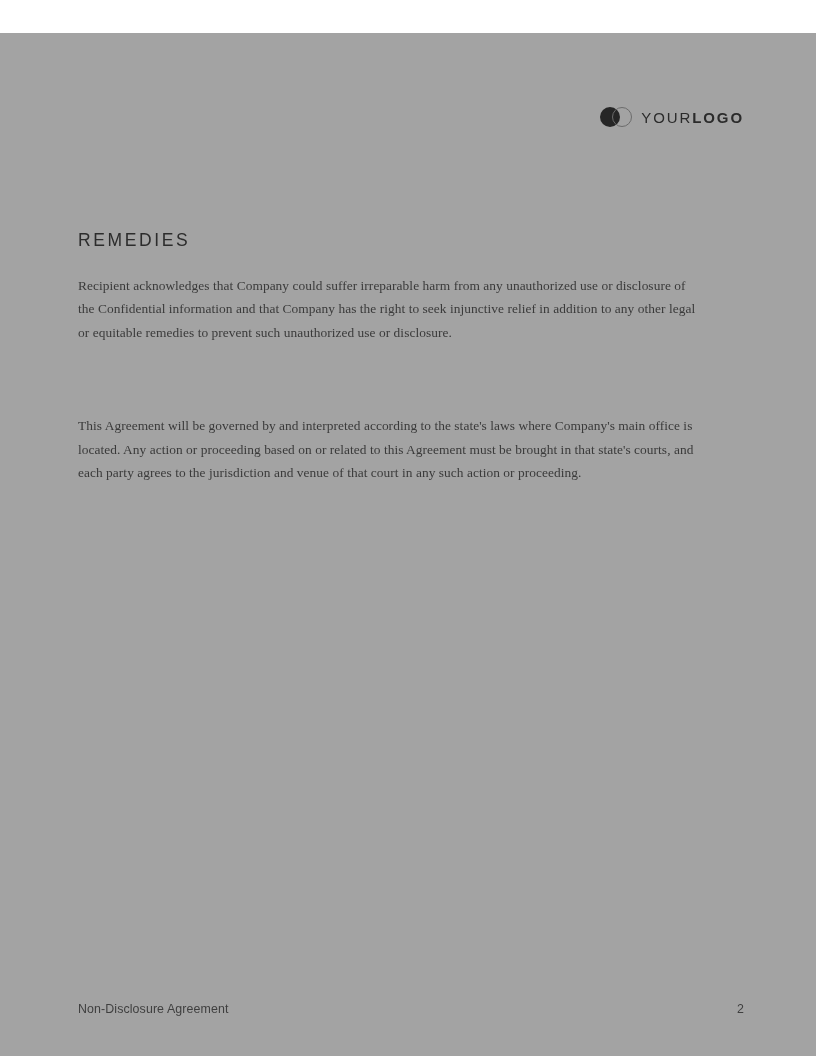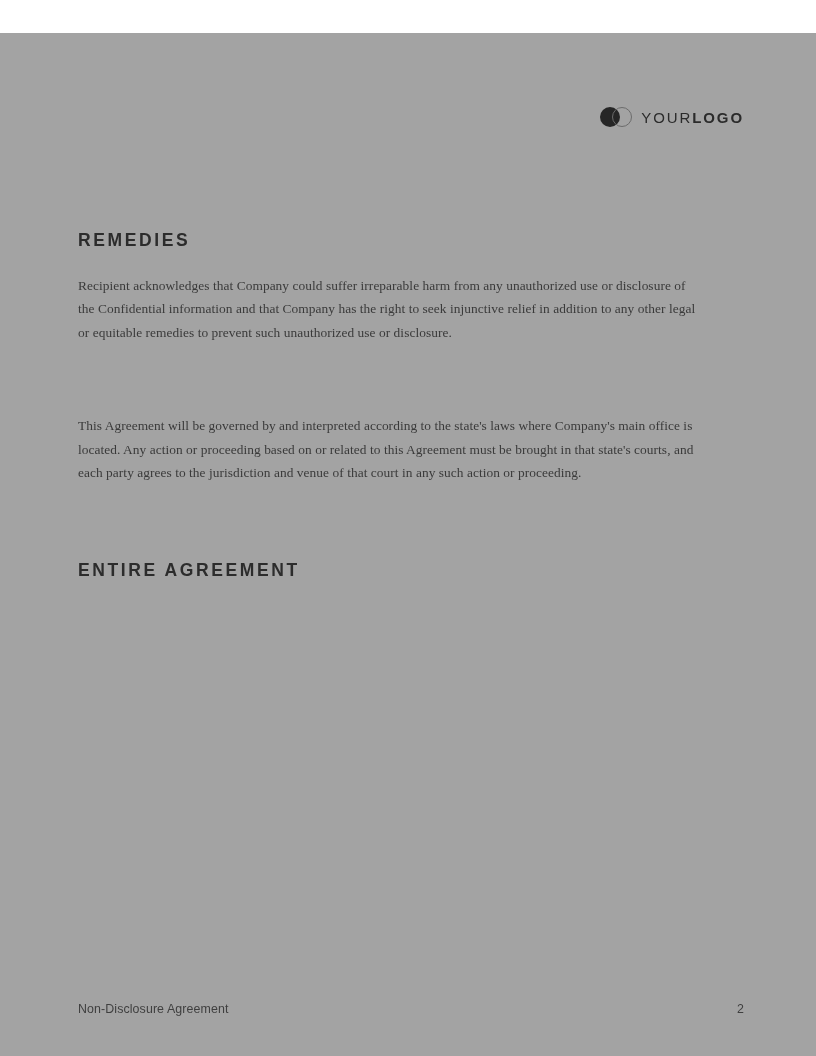--- a/index.html
+++ b/index.html
@@ -82,21 +82,21 @@
     left: 78px;
     top: 196px;
     width: 625px;
   }
 
   .section { margin-bottom: 44px; }
   .section:last-child { margin-bottom: 0; }
 
   .section-heading {
     font-size: 17.5px;
-    font-weight: 700;
+    font-weight: 400;
     letter-spacing: 2.6px;
     color: #2c2c2c;
     margin: 0 0 22px 0;
     line-height: 1.3;
     text-transform: uppercase;
   }
 
   .section-body {
     font-size: 13.4px;
     line-height: 23.5px;
@@ -172,21 +172,20 @@
 
     <div class="gap-1"></div>
 
     <div class="section">
       <p class="section-body">This Agreement will be governed by and interpreted according to the state's laws where Company's main office is located. Any action or proceeding based on or related to this Agreement must be brought in that state's courts, and each party agrees to the jurisdiction and venue of that court in any such action or proceeding.</p>
     </div>
 
     <div class="gap-2"></div>
 
     <div class="section">
-      <h2 class="section-heading">ENTIRE AGREEMENT</h2>
     </div>
 
   </div>
 
   <div class="footer">
     <span>Non-Disclosure Agreement</span>
     <span class="footer-page">2</span>
   </div>
 
   <div class="bottom-bars">

